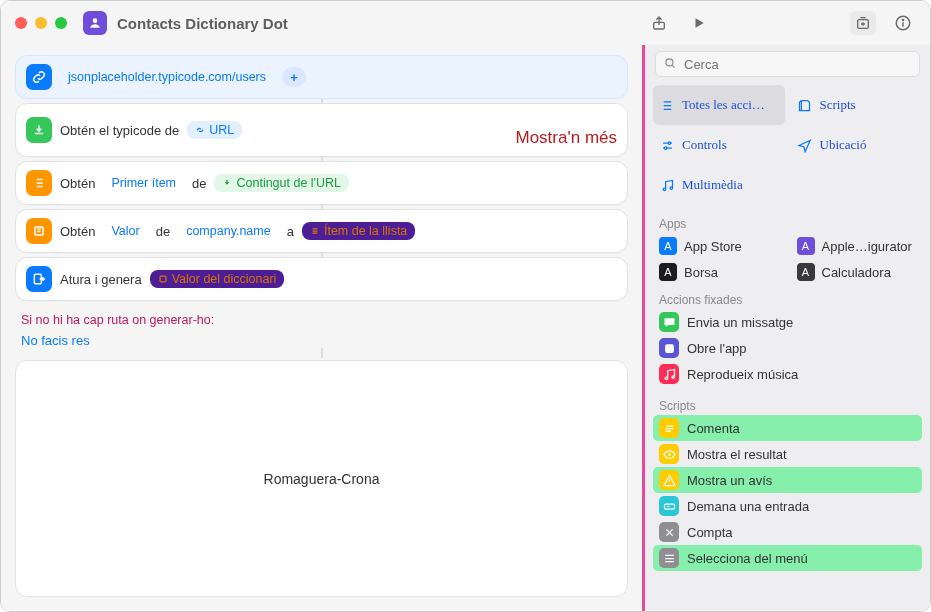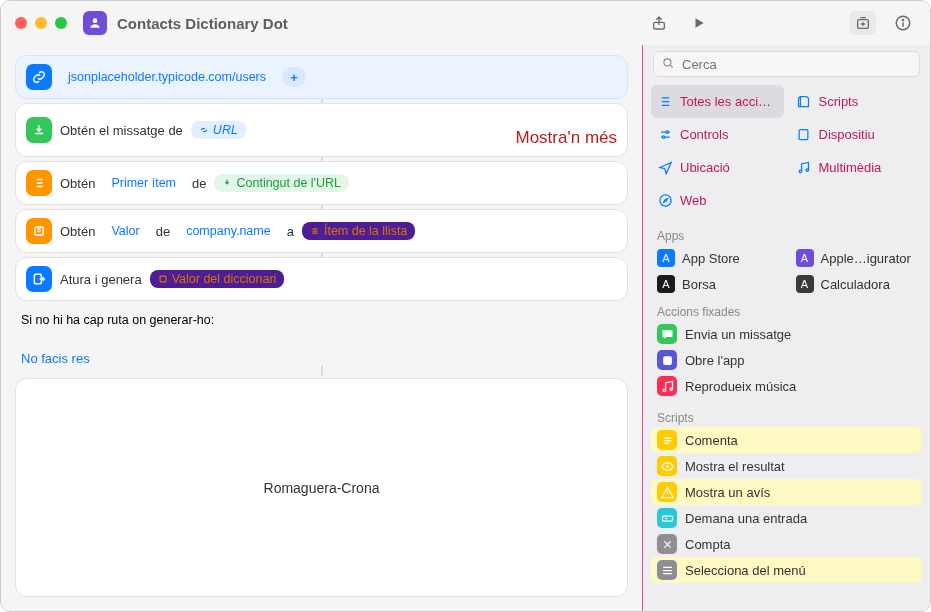--- a/index.html
+++ b/index.html
@@ -12,68 +12,68 @@
 .dot.yellow { background: #febc2e; }
 .dot.green { background: #28c840; }
 .app-icon { width: 24px; height: 24px; border-radius: 6px; background: #6f4cd9; display: flex; align-items: center; justify-content: center; margin-right: 10px; }
 .title { font-weight: 600; font-size: 15px; color: #5e5e5e; }
 .titlebar-right { margin-left: auto; display: flex; gap: 14px; align-items: center; }
 .tb-btn { width: 26px; height: 24px; display: flex; align-items: center; justify-content: center; color: #6a6a6a; border-radius: 5px; }
 .tb-btn.boxed { background: #eaeaea; }
 
 .content { display: flex; flex: 1; min-height: 0; }
 .editor { flex: 1; padding: 10px 14px 14px 14px; overflow: auto; display: flex; flex-direction: column; }
-.sidebar { width: 288px; background: #eeeef0; border-left: 1px solid #ec4899; display: flex; flex-direction: column; overflow: hidden;}
+.sidebar { width: 288px; background: #eeeef0; border-left: 3px solid #ec4899; display: flex; flex-direction: column; overflow: hidden;}
 
 .block { background: #fff; border: 1px solid #e2e2e2; border-radius: 12px; margin-bottom: 6px; padding: 8px 10px; display: flex; align-items: center; gap: 8px; box-shadow: 0 1px 1px rgba(0,0,0,0.02);}
 .block.url { background: #eaf3ff; border-color: #d4e6ff; }
 .connector { width: 2px; height: 10px; background: #dcdcdc; margin: 0 auto;}
 .connector-wrap { display:flex; justify-content:center; margin:-6px 0 -6px 0;}
 
 .ic-chip { width: 26px; height: 26px; border-radius: 7px; display: flex; align-items: center; justify-content: center; color: #fff; flex-shrink:0;}
 .ic-link { background: #0a7aff; }
 .ic-download { background: #34c759; }
 .ic-list { background: #ff9500; }
 .ic-listalt { background: #ff9500; }
 .ic-output { background: #0a7aff; }
 
 .plain { color: #333; }
 .token { padding: 2px 8px; border-radius: 8px; font-size: 12.5px; display: inline-flex; align-items:center; gap:4px;}
 .token.blue { color: #0a7aff; }
-.token.url { background: #e2efff; color: #0a7aff; font-style: italic; }
+.token.url { background: #e2efff; color: #0a7aff; }
 .token.green { background: #e3f7e9; color: #1a9c3f; }
 .token.orange { background: #4c1d95; color: #d77400; }
 .plus-pill { background: #d9e8ff; color: #0a7aff; width:24px; height:20px; border-radius:10px; display:flex; align-items:center; justify-content:center; font-weight:600;}
 
 .block .spacer { flex: 1; }
 .more { color: #b91c1c; font-size: 17px; margin-top: 16px; }
 
-.noroute { color: #000000; font-size: 12.5px; margin: 6px 2px 20px 6px;}
+.noroute { color: #be185d; font-size: 12.5px; margin: 6px 2px 2px 6px;}
 .noroute-action { color: #0a7aff; margin: 4px 2px 6px 6px; font-size: 13px;}
 
 .result-pane { flex:1; background:#fff; border:1px solid #e2e2e2; border-radius:12px; margin-top:8px; display:flex; align-items:center; justify-content:center; font-size:14px;}
 
 .search { margin: 6px 10px 8px 10px; position: relative; }
 .search input { width: 100%; height: 26px; border-radius: 6px; border: 1px solid #dcdcdc; background: #f6f6f7; padding-left: 28px; font-size: 13px; color:#555;}
 .search svg { position: absolute; left: 8px; top: 5px; }
 
 .cat-grid { display: grid; grid-template-columns: 1fr 1fr; gap: 0 6px; padding: 0 8px 4px 8px; }
-.cat { display: flex; align-items: center; gap: 7px; height: 33px; padding: 0 6px; border-radius: 6px; color: #be185d; font-size:13px;}
+.cat { display: flex; align-items: center; gap: 7px; height: 40px; padding: 0 6px; border-radius: 6px; color: #1d4ed8; font-size:13px;font-family:Liberation Serif, serif;}
 .cat.sel { background: #dcdce0; }
 .cat .cic { width: 16px; height:16px; display:flex; align-items:center; justify-content:center;}
 
 .section-head { color:#8a8a8a; font-size:12px; padding: 8px 14px 2px 14px;}
 
 .app-grid { display:grid; grid-template-columns:1fr 1fr; padding:0 8px; gap:0 6px;}
 .app-item { display:flex; align-items:center; gap:7px; height:26px; padding:0 6px; font-size:13px; }
 .app-ic { width:18px; height:18px; border-radius:4px; display:flex; align-items:center; justify-content:center; color:#fff; font-size:11px;}
 
 .action-list { padding: 0 8px 4px 8px;}
 .action-row { display:flex; align-items:center; gap:8px; height:26px; padding:0 6px; border-radius:5px;}
-.action-row.hl { background:#fef9c3;}
+.action-row.hl { background:#86efac;}
 .action-ic { width:20px; height:20px; border-radius:5px; display:flex; align-items:center; justify-content:center; color:#fff;}
 
 .scroll { overflow-y:auto; flex:1;}
 
 svg { display:block; }
 </style>
 </head>
 <body>
 
 <div class="window">
@@ -134,21 +134,21 @@
       <div class="connector-wrap">
           <div class="connector"></div>
         </div>
 
       <div class="block">
         <div class="ic-chip ic-download">
           <svg width="14" height="14" viewBox="0 0 24 24" fill="none" stroke="#fff" stroke-width="2.5">
               <path d="M12 4v10M8 10l4 4 4-4M5 18h14"></path>
             </svg>
         </div>
-        <span class="plain">Obtén el missatge de</span>
+        <span class="plain">Obtén el typicode de</span>
         <span class="token url">
           <svg width="10" height="10" viewBox="0 0 24 24" fill="none" stroke="#0a7aff" stroke-width="3">
               <path d="M10 14a5 5 0 0 0 7 0l2-2M14 10a5 5 0 0 0-7 0l-2 2"></path>
             </svg>
           <span>URL</span>
         </span>
         <div class="spacer"></div>
         <span class="more">Mostra'n més</span>
       </div>
       <div class="connector-wrap">
@@ -258,51 +258,34 @@
                   <path d="M5 8h8M17 8h2M5 16h2M11 16h8" stroke="#0a7aff" stroke-width="2" fill="none"></path>
                   <circle cx="15" cy="8" r="2" stroke="#0a7aff" stroke-width="2" fill="none"></circle>
                   <circle cx="9" cy="16" r="2" stroke="#0a7aff" stroke-width="2" fill="none"></circle>
                 </svg>
               </span>
               <span>Controls</span>
             </div>
             <div class="cat">
               <span class="cic">
                 <svg width="15" height="15" viewBox="0 0 24 24">
-                  <rect x="5" y="4" width="14" height="16" rx="2" stroke="#0a7aff" stroke-width="2" fill="none"></rect>
-                </svg>
-              </span>
-              <span>Dispositiu</span>
-            </div>
-            <div class="cat">
-              <span class="cic">
-                <svg width="15" height="15" viewBox="0 0 24 24">
                   <path d="M3 12l18-8-8 18-2-8z" stroke="#0a7aff" stroke-width="2" fill="none"></path>
                 </svg>
               </span>
               <span>Ubicació</span>
             </div>
             <div class="cat">
               <span class="cic">
                 <svg width="15" height="15" viewBox="0 0 24 24">
                   <path d="M9 18V6l11-2v12" stroke="#0a7aff" stroke-width="2" fill="none"></path>
                   <circle cx="7" cy="18" r="2" stroke="#0a7aff" stroke-width="2" fill="none"></circle>
                   <circle cx="18" cy="16" r="2" stroke="#0a7aff" stroke-width="2" fill="none"></circle>
                 </svg>
               </span>
               <span>Multimèdia</span>
-            </div>
-            <div class="cat">
-              <span class="cic">
-                <svg width="15" height="15" viewBox="0 0 24 24">
-                  <circle cx="12" cy="12" r="9" stroke="#0a7aff" stroke-width="2" fill="none"></circle>
-                  <path d="M15 9l-2 4-4 2 2-4z" stroke="#0a7aff" stroke-width="2" fill="none"></path>
-                </svg>
-              </span>
-              <span>Web</span>
             </div>
           </div>
         <div class="section-head">Apps</div>
         <div class="app-grid" id="app-grid">
             <div class="app-item">
               <span class="app-ic" style="background:#0a7aff">A</span>
               <span>App Store</span>
             </div>
             <div class="app-item">
               <span class="app-ic" style="background:#6f4cd9">A</span>

